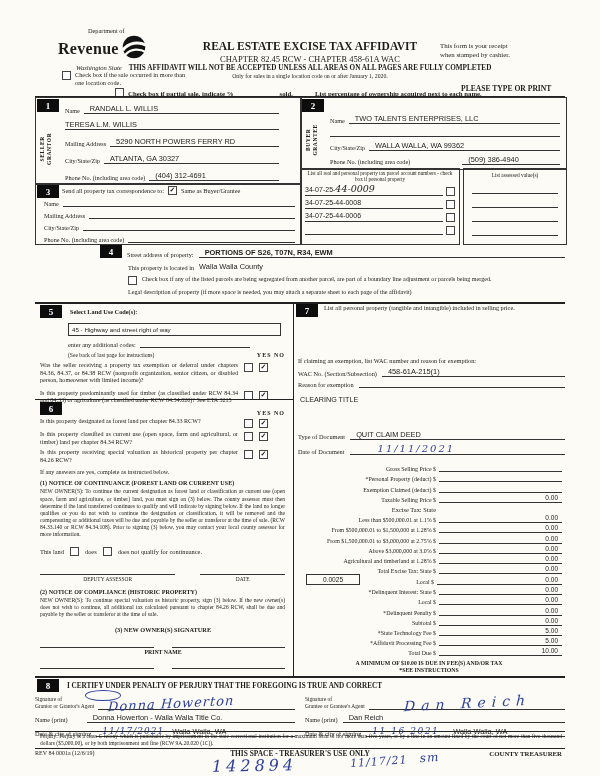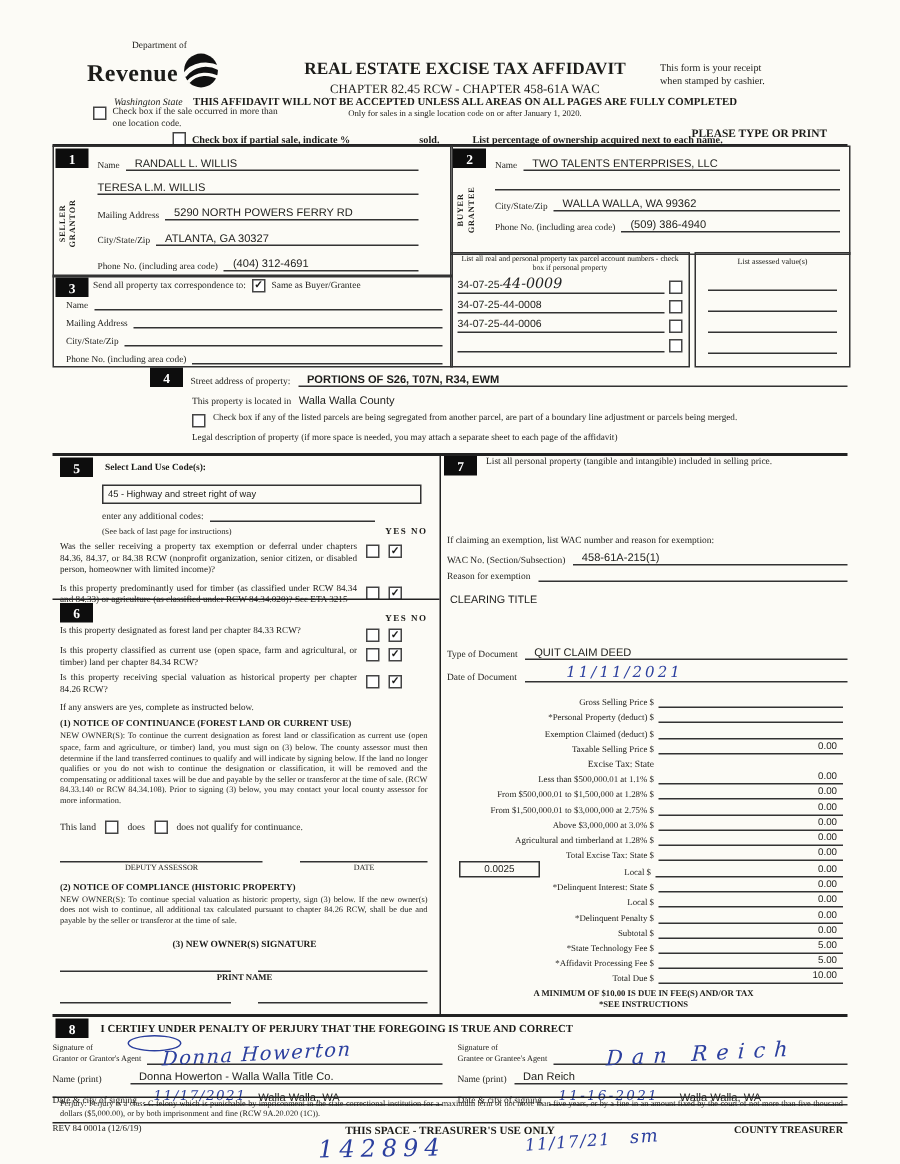--- a/index.html
+++ b/index.html
@@ -112,32 +112,32 @@
 
   <div class="box" style="left:300px;top:97px;width:265px;height:71px;">
     <div class="numbox abs" style="left:1px;top:1px;">2</div>
     <div class="vlab abs" style="left:0;top:16px;width:21px;height:52px;">
       <div class="vrot">
           <div>BUYER</div>
           <div>GRANTEE</div>
         </div>
     </div>
     <div class="abs" style="left:23px;top:0;right:0;">
-      <div class="frow" style="height:16px;">
+      <div class="frow" style="height:26px;">
           <span class="flab">Name</span>
           <span class="fval sans">TWO TALENTS ENTERPRISES, LLC</span>
         </div>
       <div class="frow" style="height:13px;">
           <span class="fval sans" style="padding-left:0;"></span>
         </div>
       <div class="frow" style="height:14px;">
           <span class="flab">City/State/Zip</span>
           <span class="fval sans">WALLA WALLA, WA 99362</span>
         </div>
-      <div class="frow" style="height:14px;">
+      <div class="frow" style="height:14px;gap:48px;">
           <span class="flab">Phone No. (including area code)</span>
           <span class="fval sans">(509) 386-4940</span>
         </div>
     </div>
   </div>
 
   <div class="box" style="left:35px;top:183px;width:265px;height:60px;">
     <div class="numbox abs" style="left:1px;top:1px;">3</div>
     <div class="abs" style="left:26px;top:2px;right:4px;display:flex;align-items:center;gap:4px;">
       <span class="t6">Send all property tax correspondence to:</span>

